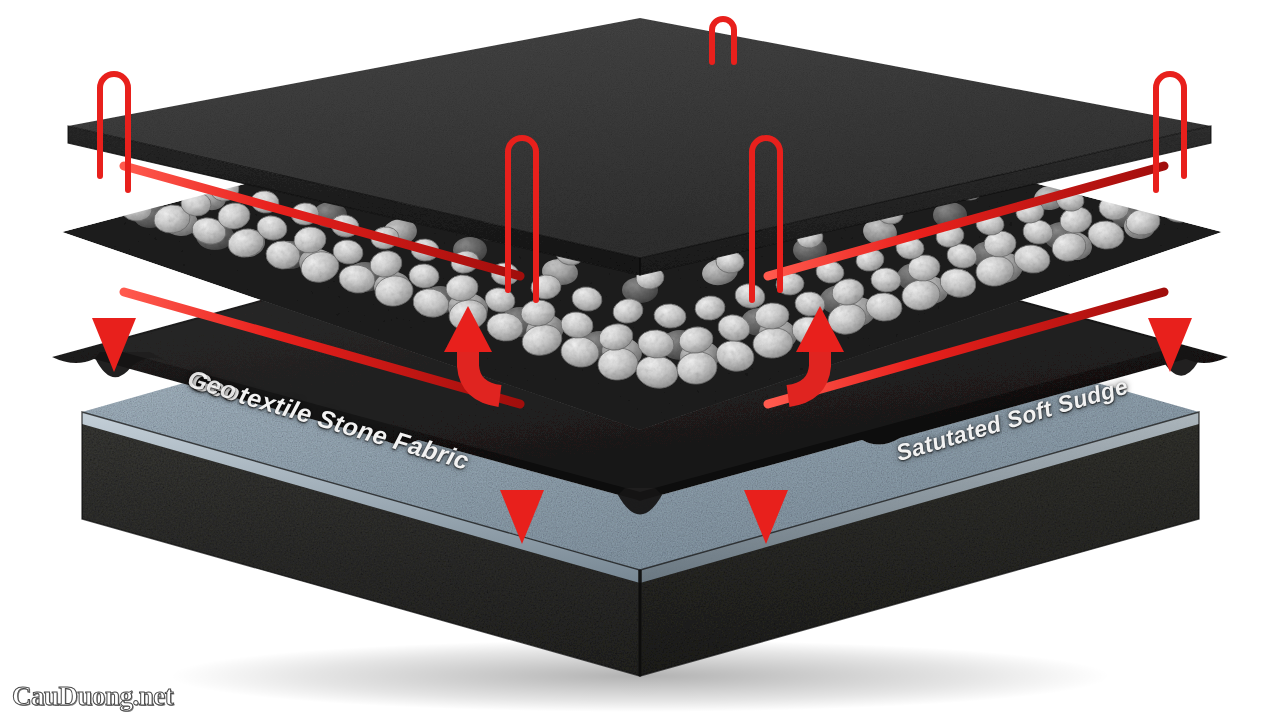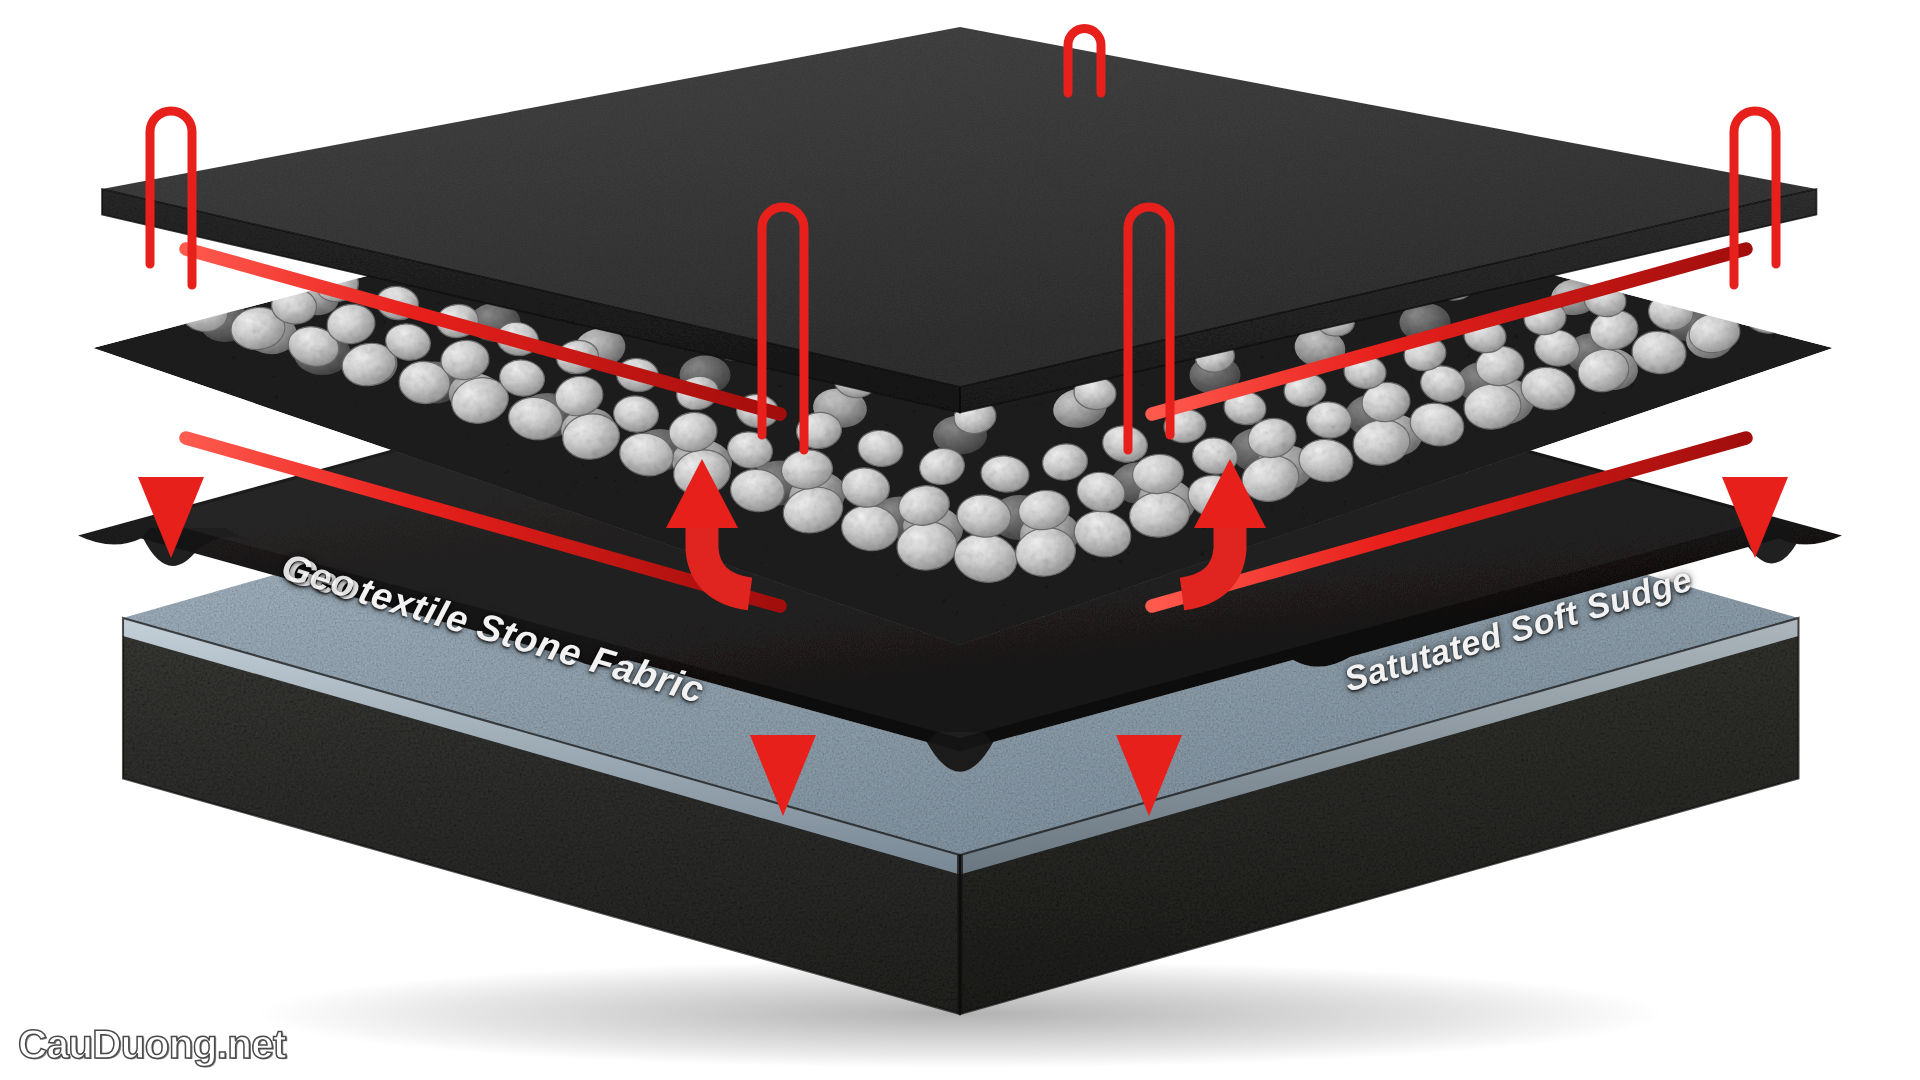--- a/index.html
+++ b/index.html
@@ -63,21 +63,21 @@
     font-size: 23px;
     transform: rotate(-16.5deg);
     transform-origin: left top;
   }
 
   
   #watermark {
     position: absolute;
     left: 12px;
     bottom: 8px;
-    font-family: Liberation Sans, sans-serif;
+    font-family: Liberation Serif, serif;
     font-weight: 700;
     font-size: 27px;
     color: #ffffff;
     letter-spacing: -0.5px;
     -webkit-text-stroke: 1px #4a4a4a;
     text-shadow: 1px 1px 0 rgba(120,120,120,.9);
     pointer-events: none;
   }
 </style>
 </head>

